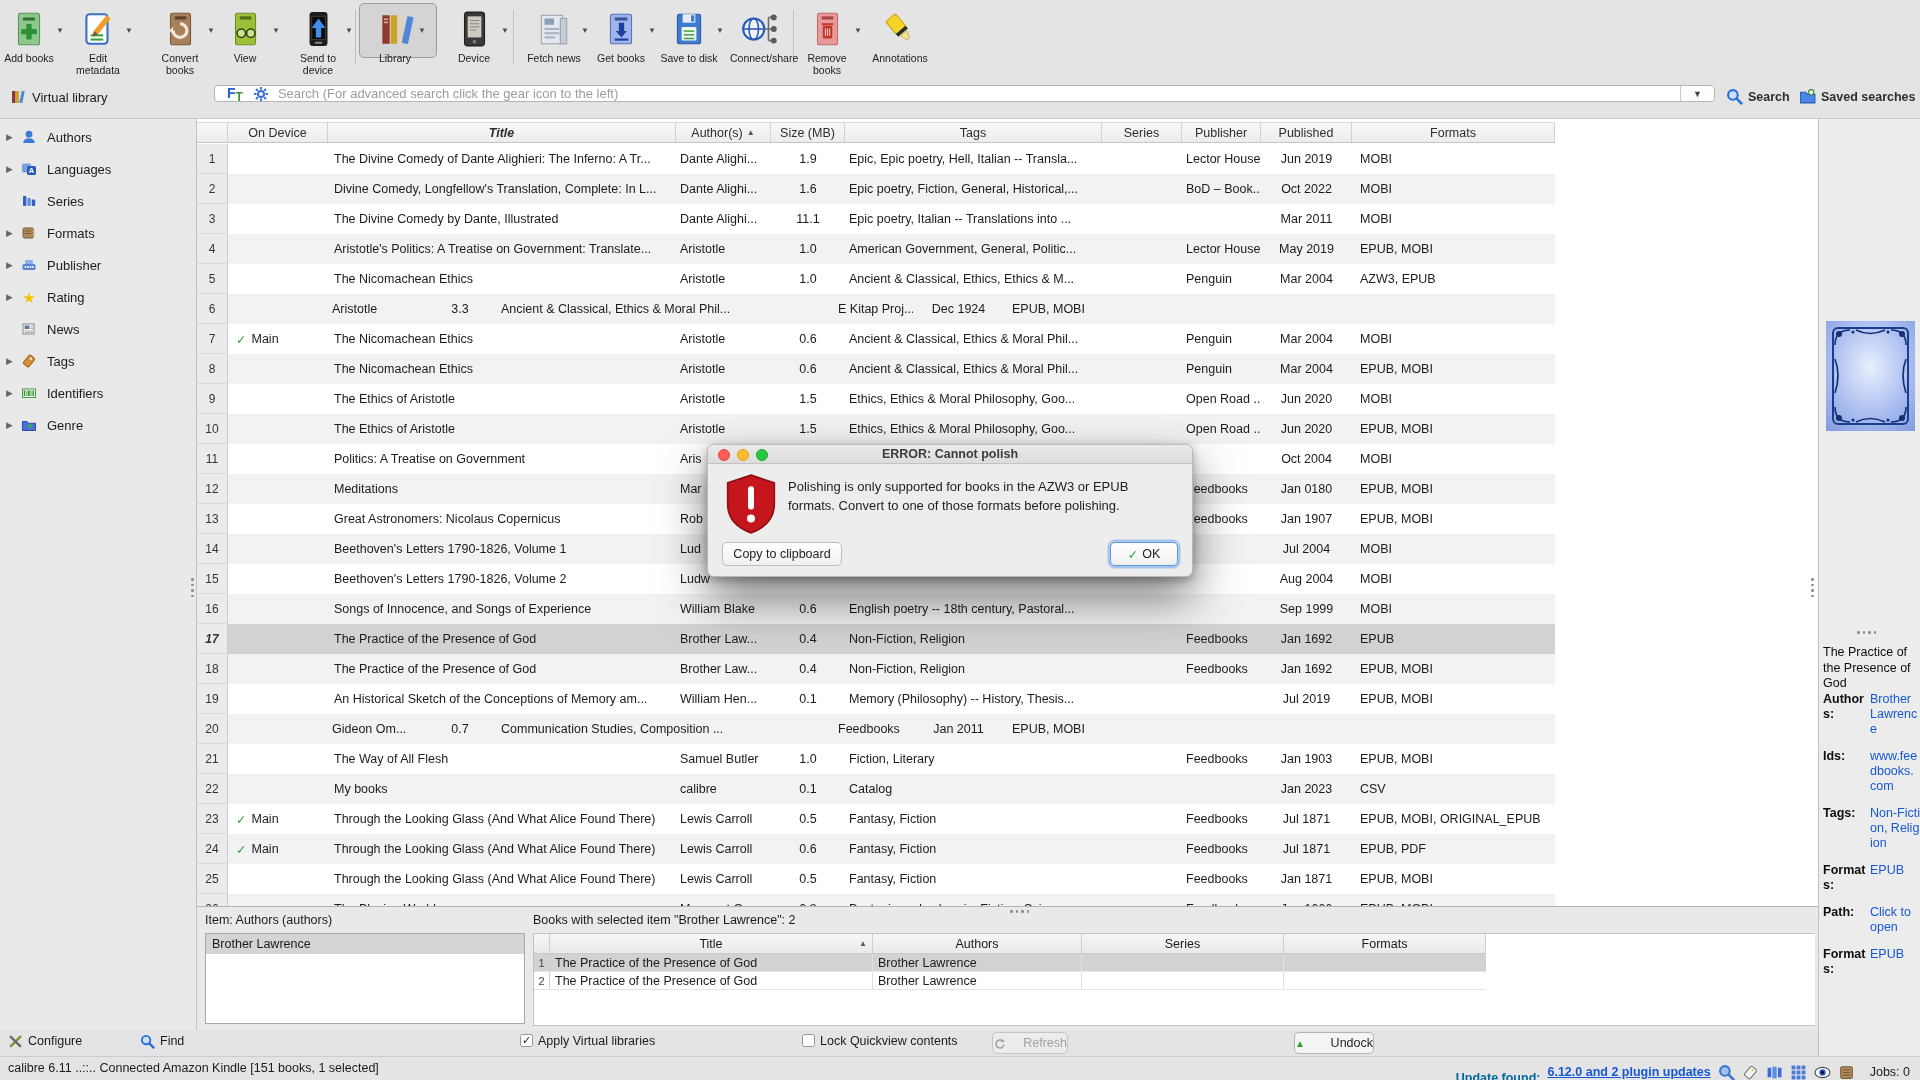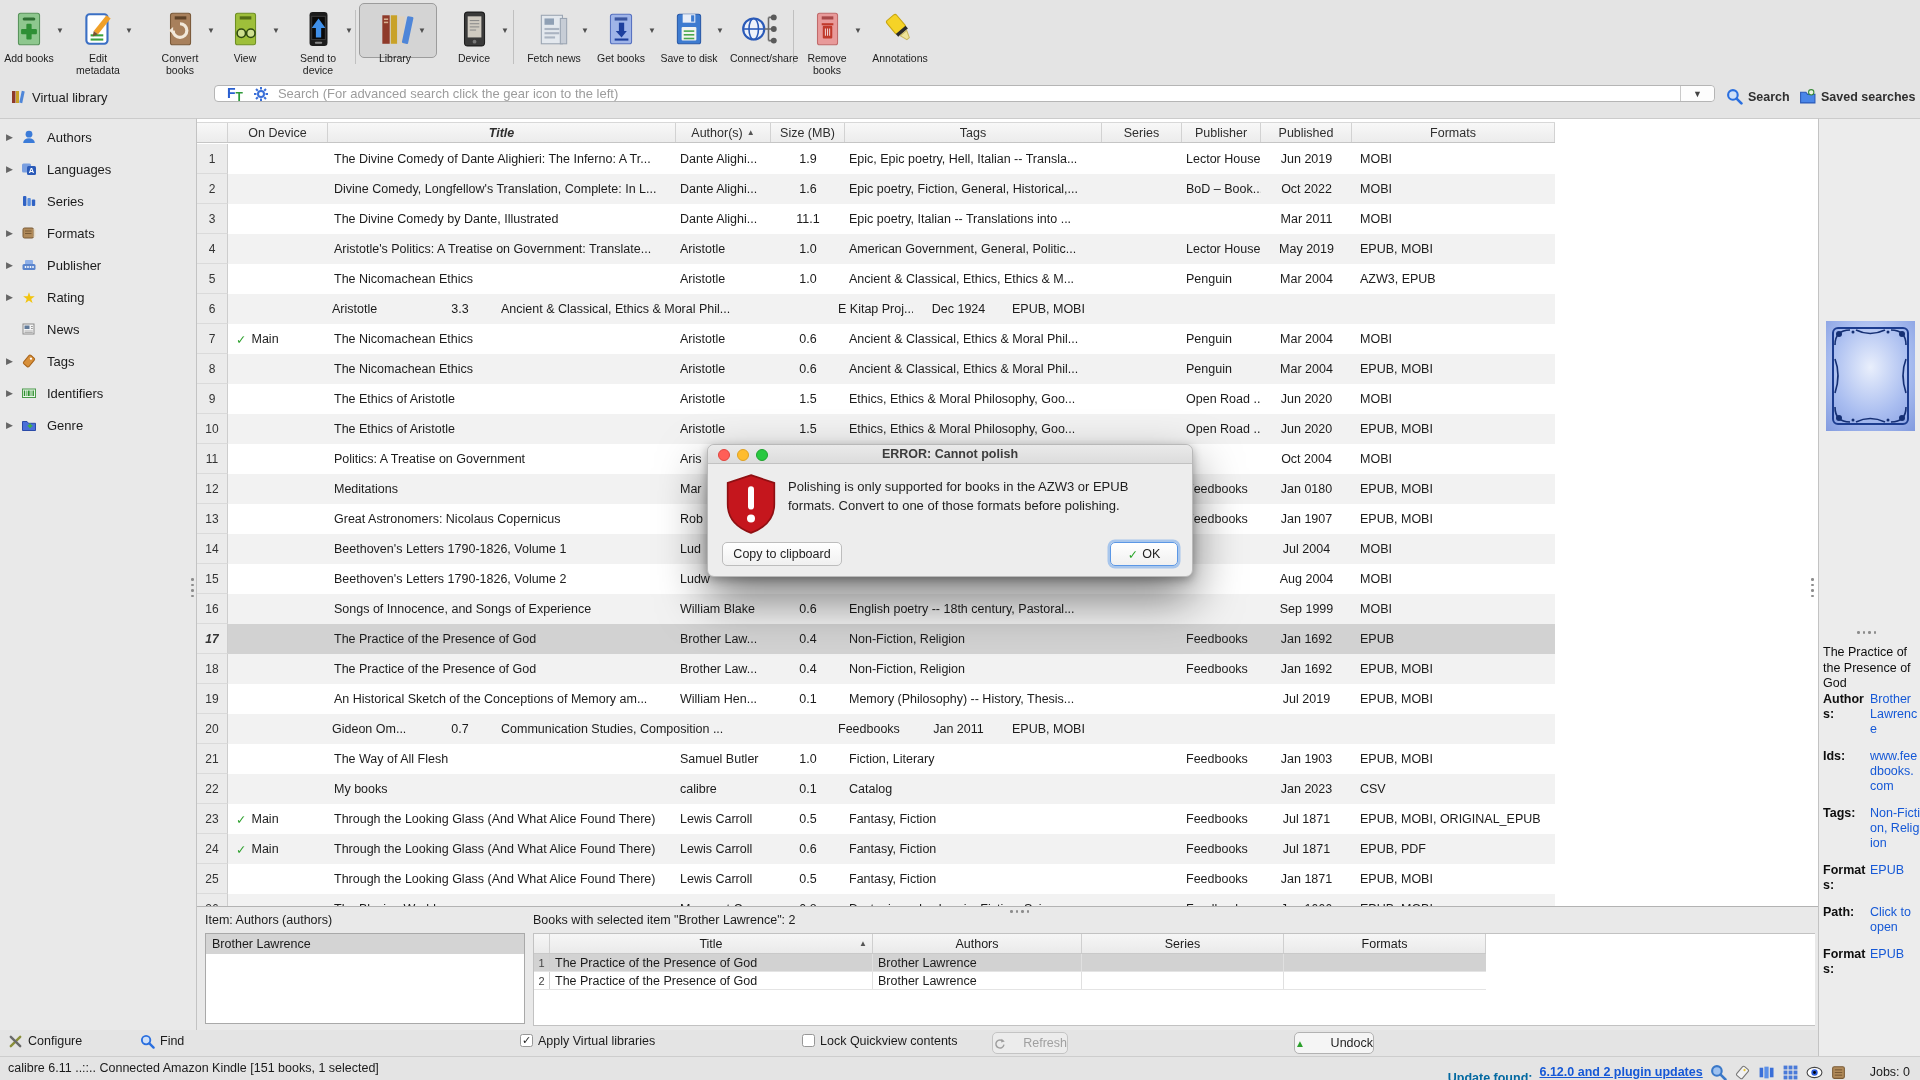--- a/index.html
+++ b/index.html
@@ -138,21 +138,21 @@
   .up-tri { color:#2ca02c; font-size:10px; }
 
   
   .statusbar { position:absolute; left:0; top:1056px; width:1920px; height:24px; background:#e4e4e4;
         border-top:1px solid #cdcdcd; font-size:12.5px; }
   .sb-left { position:absolute; left:8px; top:4px; }
   .sb-right { position:absolute; right:10px; top:2px; display:flex; align-items:center; gap:7px; }
   .upd-prefix { color:#0369a1; font-weight:bold;margin-top:12px; }
   .upd-link { color:#1558d6; text-decoration:underline; font-weight:bold; }
   .sic { display:flex; align-items:center; }
-  .jobs { margin-left:16px; }
+  .jobs { margin-left:8px; }
 
   
   .details { position:absolute; left:1818px; top:118px; width:102px; height:938px; background:#ececec;
         border-left:1px solid #c3c3c3; border-top:1px solid #cbcbcb; overflow:hidden; z-index:8; }
   .cover { position:absolute; left:7px; top:202px; width:89px; height:110px; }
   .dfields { position:absolute; left:4px; top:524px; width:97px; }
   .dfield { display:flex; margin-bottom:12px; }
   .dlabel { width:47px; font-weight:bold; font-size:12.5px; color:#0e0e0e; line-height:1.2; word-break:break-all; }
   .dvalue { width:50px; font-size:12.5px; color:#1558d6; line-height:1.2; word-break:break-all; }
   .dtrail { font-size:12.5px; color:#0e0e0e; line-height:1.25; margin-top:2px; }

